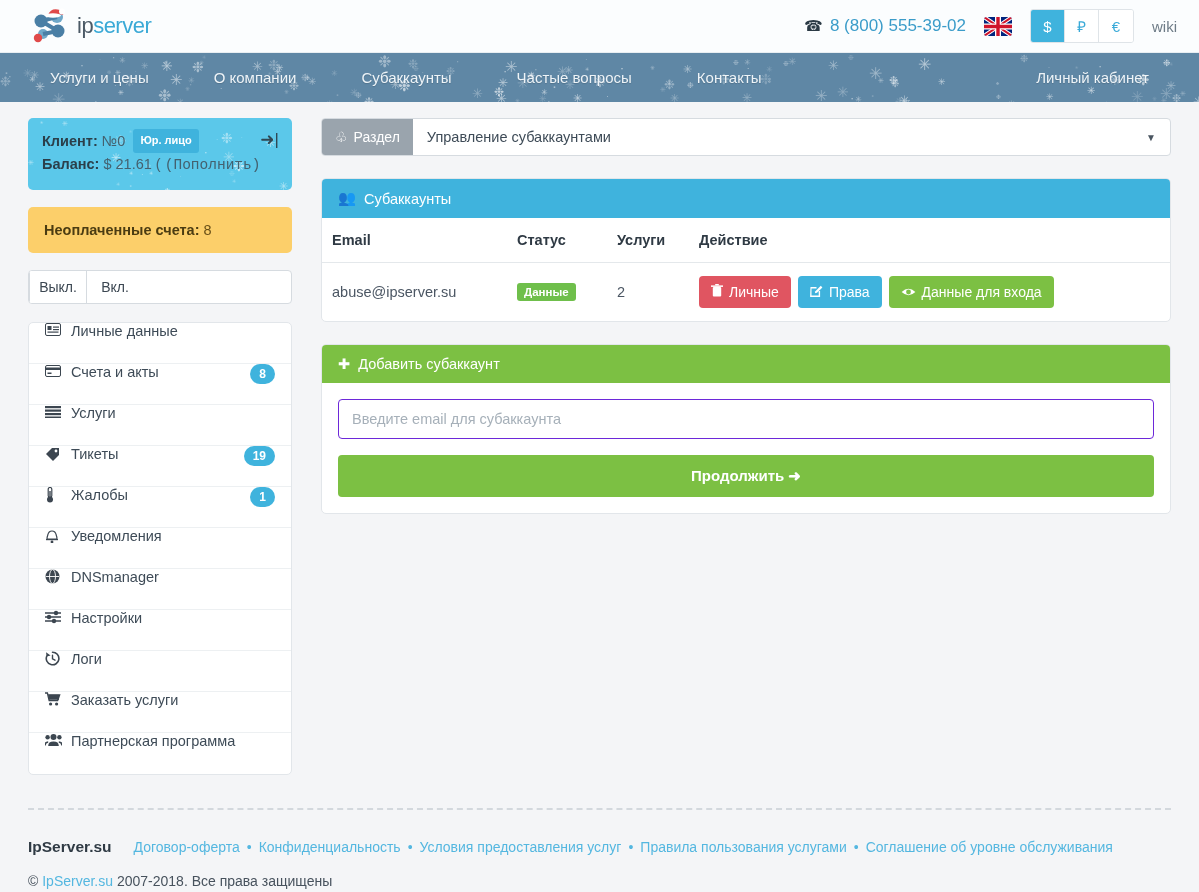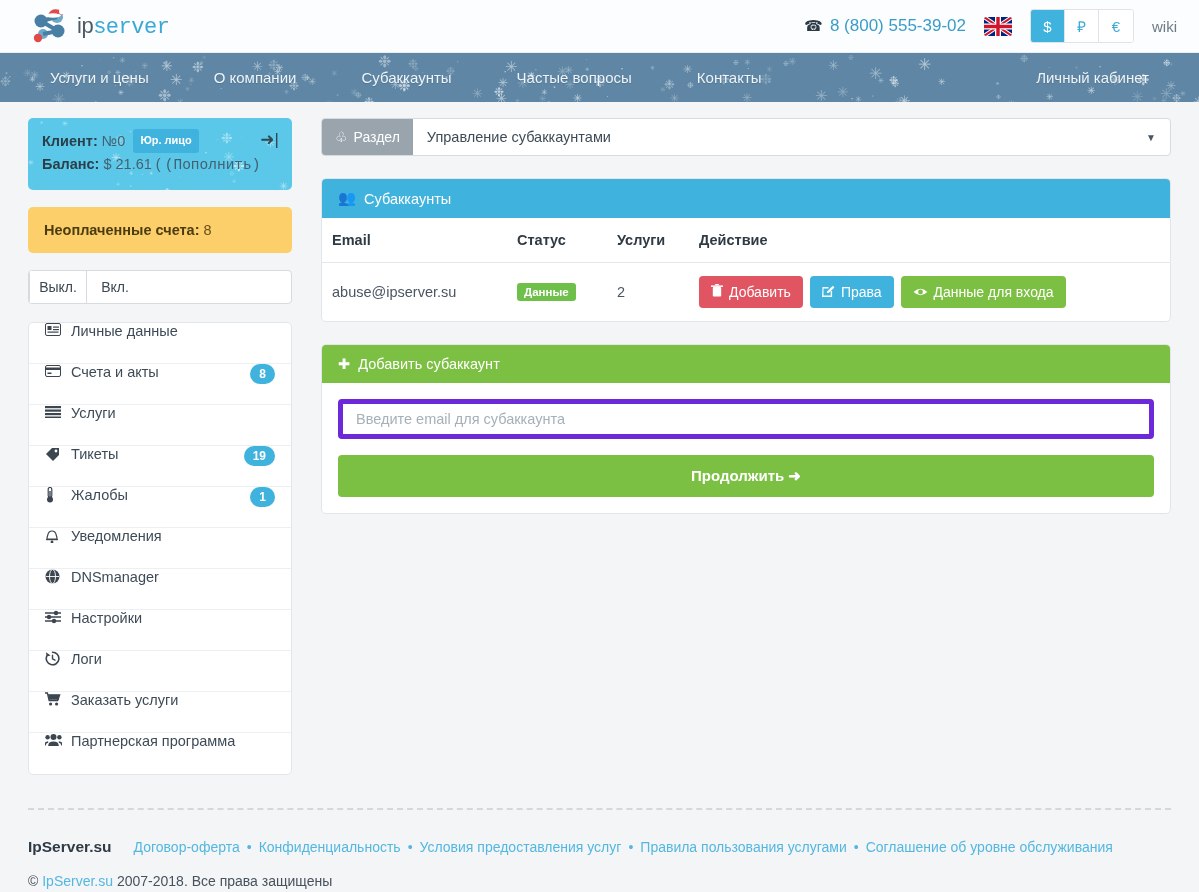--- a/index.html
+++ b/index.html
@@ -18,21 +18,21 @@
     background: #fbfdfe;
     display: flex;
     align-items: center;
     padding: 0 22px 0 28px;
     border-bottom: 1px solid #e8eef2;
   }
   .logo { display: flex; align-items: center; gap: 5px; }
   .logo-mark { position: relative; width: 44px; height: 36px; }
   .logo-text { font-size: 22px; letter-spacing: -0.5px; }
   .logo-ip { color: #4c5a66; font-weight: 400; }
-  .logo-server { color: #3aa9d6; font-weight: 400; font-family: Liberation Mono, monospace; }
+  .logo-server { color: #3aa9d6; font-weight: 400; }
 
   .top-right { margin-left: auto; display: flex; align-items: center; gap: 18px; }
   .phone { color: #3b9cc9; font-size: 17px; display: flex; align-items: center; gap: 7px; }
   .phone-ico { color: #2b3a45; font-size: 15px; transform: scaleX(-1); }
   .flag {
     width: 28px; height: 19px; border-radius: 3px; overflow: hidden;
     position: relative; background: #00247d; display: block;
   }
   .curr { display: flex; border: 1px solid #dfe4e8; border-radius: 3px; overflow: hidden; background:#fff; }
   .curr-btn {
@@ -158,21 +158,21 @@
     display: inline-flex; align-items: center; gap: 6px; border: none; border-radius: 4px;
     color: #fff; font-size: 14px; padding: 8px 12px; cursor: pointer; margin-right: 7px;
     font-family: inherit;
   }
   .btn-red { background: #e05561; }
   .btn-blue { background: #3fb3dd; }
   .btn-green { background: #7cc043; }
 
   .panel-body { padding: 16px; }
   .email-input {
-    width: 100%; height: 40px; border: 5px solid #6d28d9; border-radius: 4px;
+    width: 100%; height: 40px; border: 1px solid #6d28d9; border-radius: 4px;
     padding: 0 13px; font-size: 14.5px; color: #4b5663; font-family: inherit; outline: none;
   }
   .email-input::placeholder { color: #a6b0b9; }
   .btn-submit {
     width: 100%; margin-top: 16px; background: #7cc043; border: none; border-radius: 4px;
     color: #fff; font-size: 15px; padding: 12px 0; cursor: pointer; font-weight: bold;
     font-family: inherit;
   }
 
   
@@ -581,21 +581,21 @@
             <tr>
               <td class="col-email">abuse@ipserver.su</td>
               <td class="col-status"><span class="badge-on">Данные</span></td>
               <td class="col-serv">2</td>
               <td><button class="btn btn-red">
                   <span><svg width="12" height="13" viewBox="0 0 12 13">
                       <rect x="1.8" y="3" width="8.4" height="9.5" rx="1" fill="#fff"></rect>
                       <rect x="0" y="1.4" width="12" height="1.5" fill="#fff"></rect>
                       <rect x="4.2" y="0" width="3.6" height="1.4" fill="#fff"></rect>
                     </svg></span>
-                  <span>Добавить</span>
+                  <span>Личные</span>
                 </button><button class="btn btn-blue">
                   <span><svg width="13" height="13" viewBox="0 0 13 13">
                       <path d="M0.5 3 h6 v1.4 h-5 v7.2 h7.2 v-4.6 h1.4 v6 h-10 z" fill="#fff"></path>
                       <path d="M5.4 7.2 L10.8 1.8 L12.4 3.4 L7 8.8 L4.9 9.3 Z" fill="#fff"></path>
                     </svg></span>
                   <span>Права</span>
                 </button><button class="btn btn-green">
                   <span><svg width="15" height="10" viewBox="0 0 15 10">
                       <path d="M0.6 5 Q7.5 -1.4 14.4 5 Q7.5 11.4 0.6 5 Z" fill="#fff"></path>
                       <circle cx="7.5" cy="5" r="2.4" fill="#7cc043"></circle>

